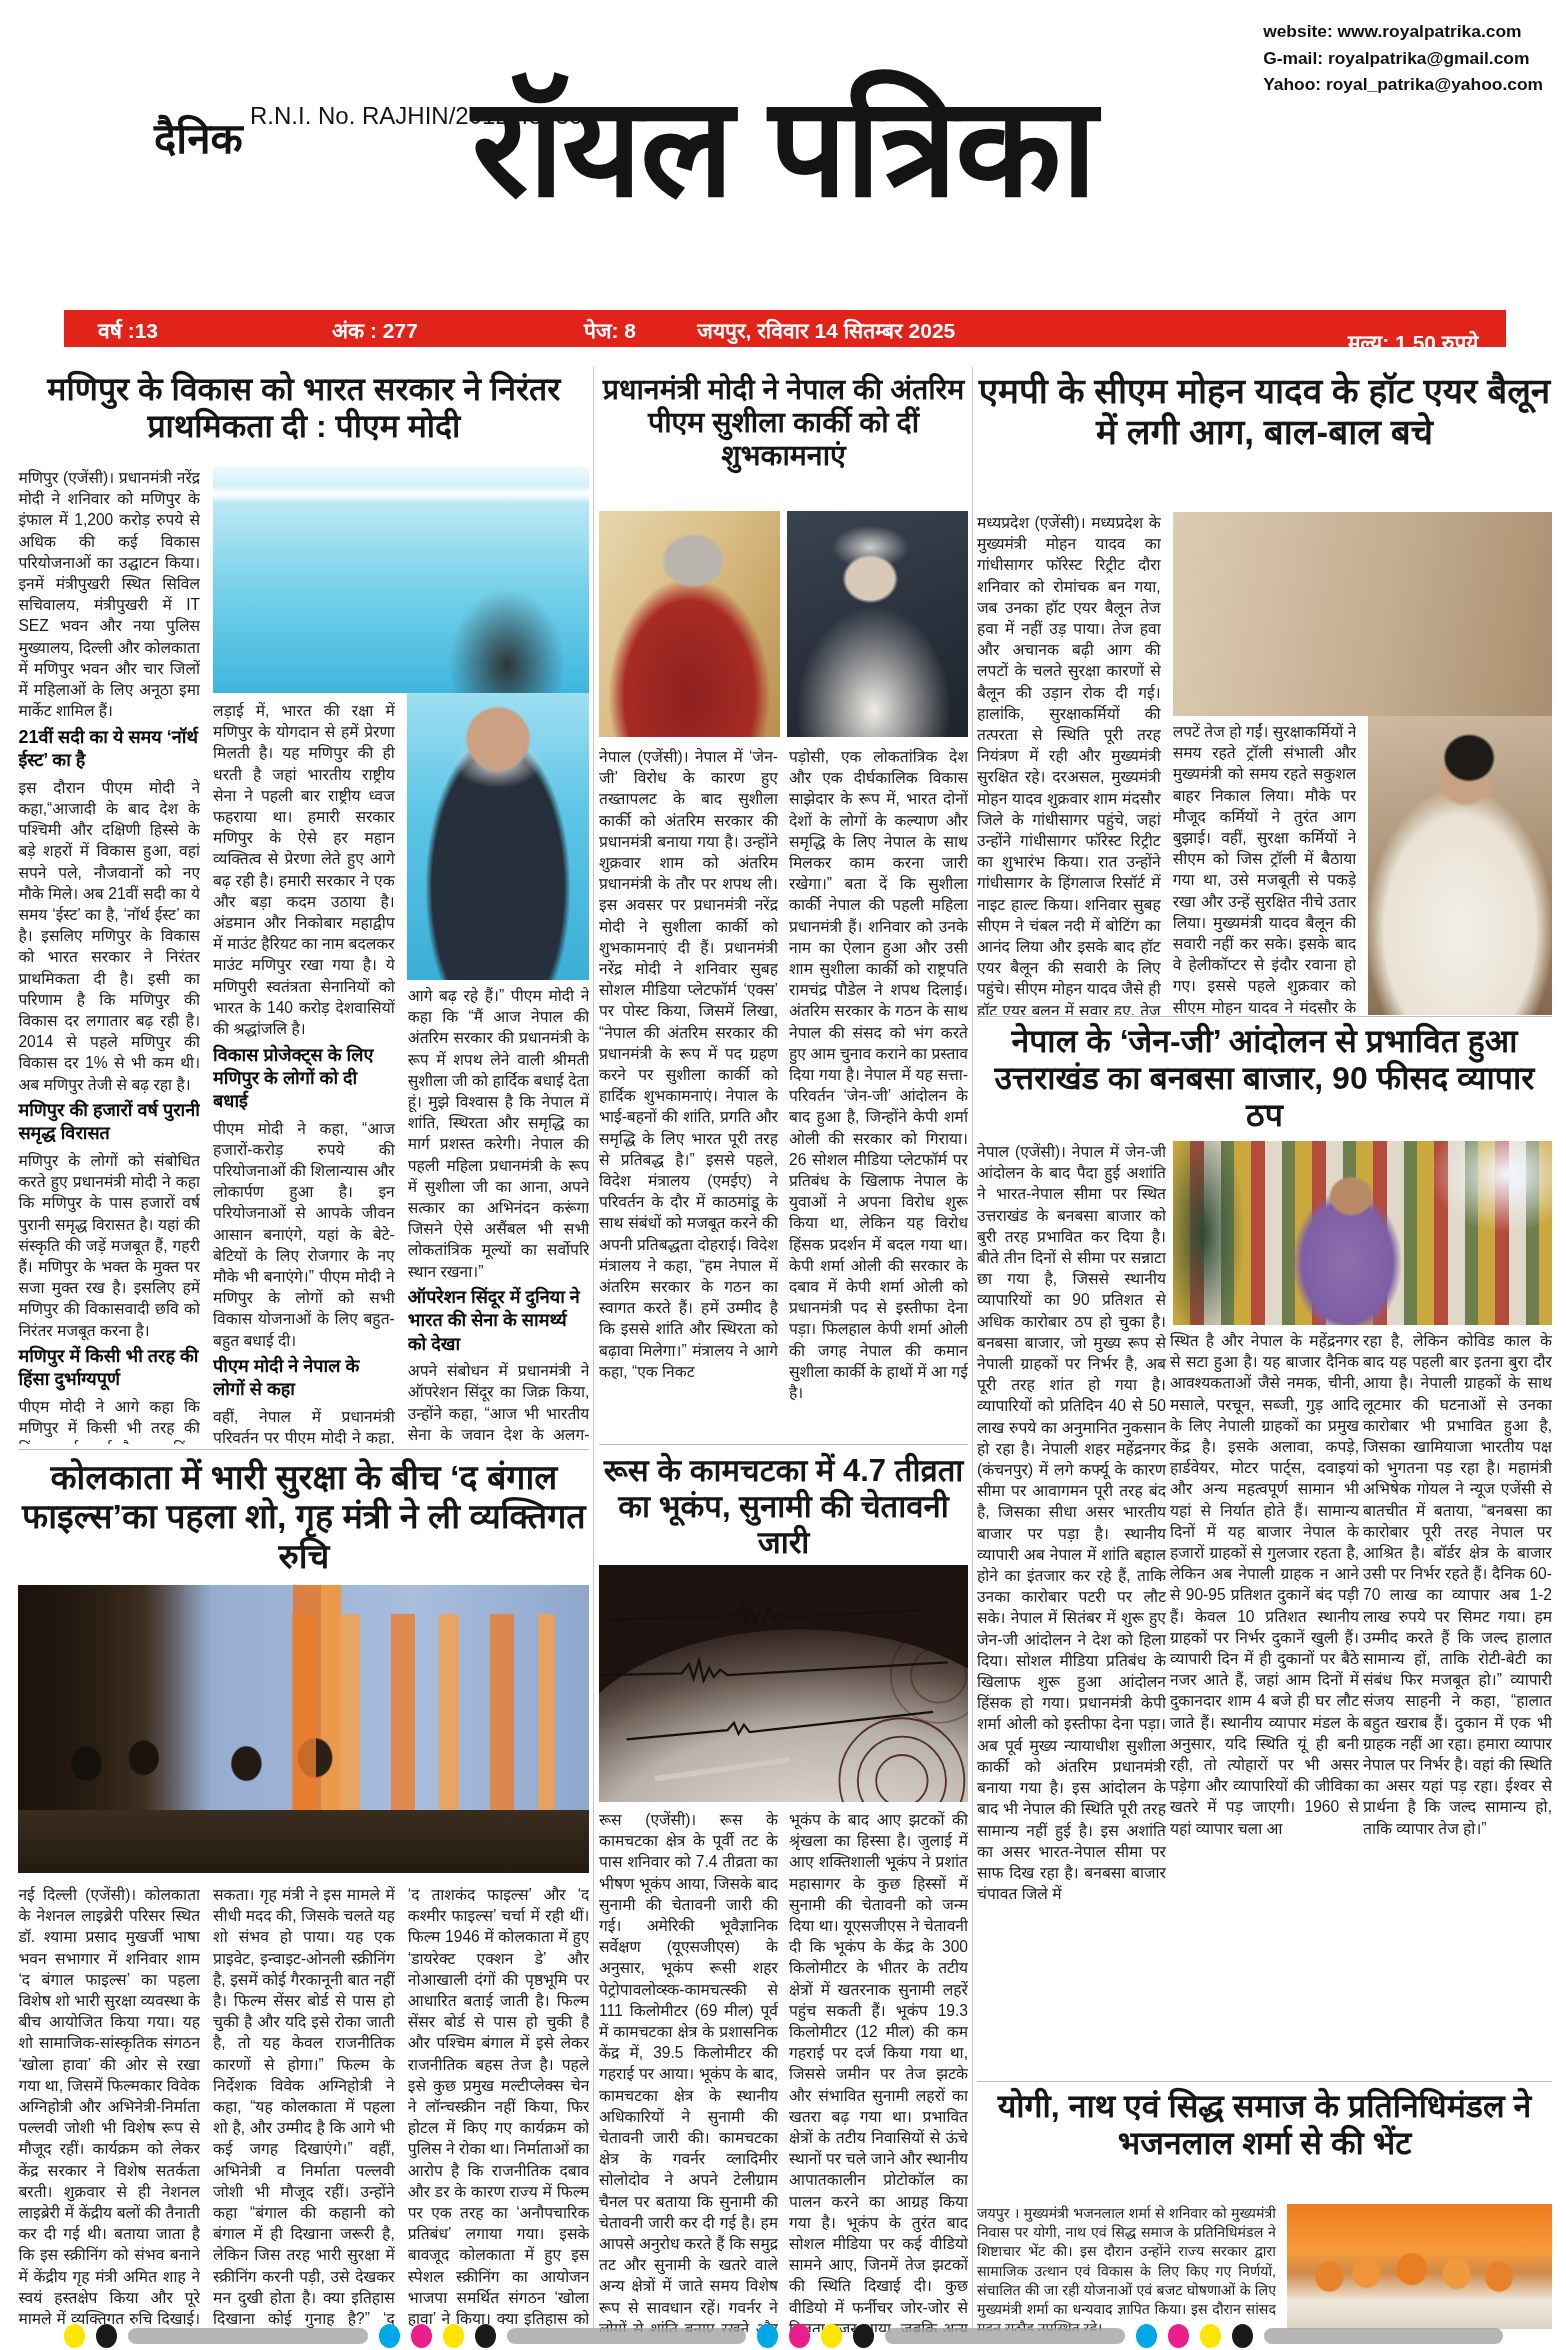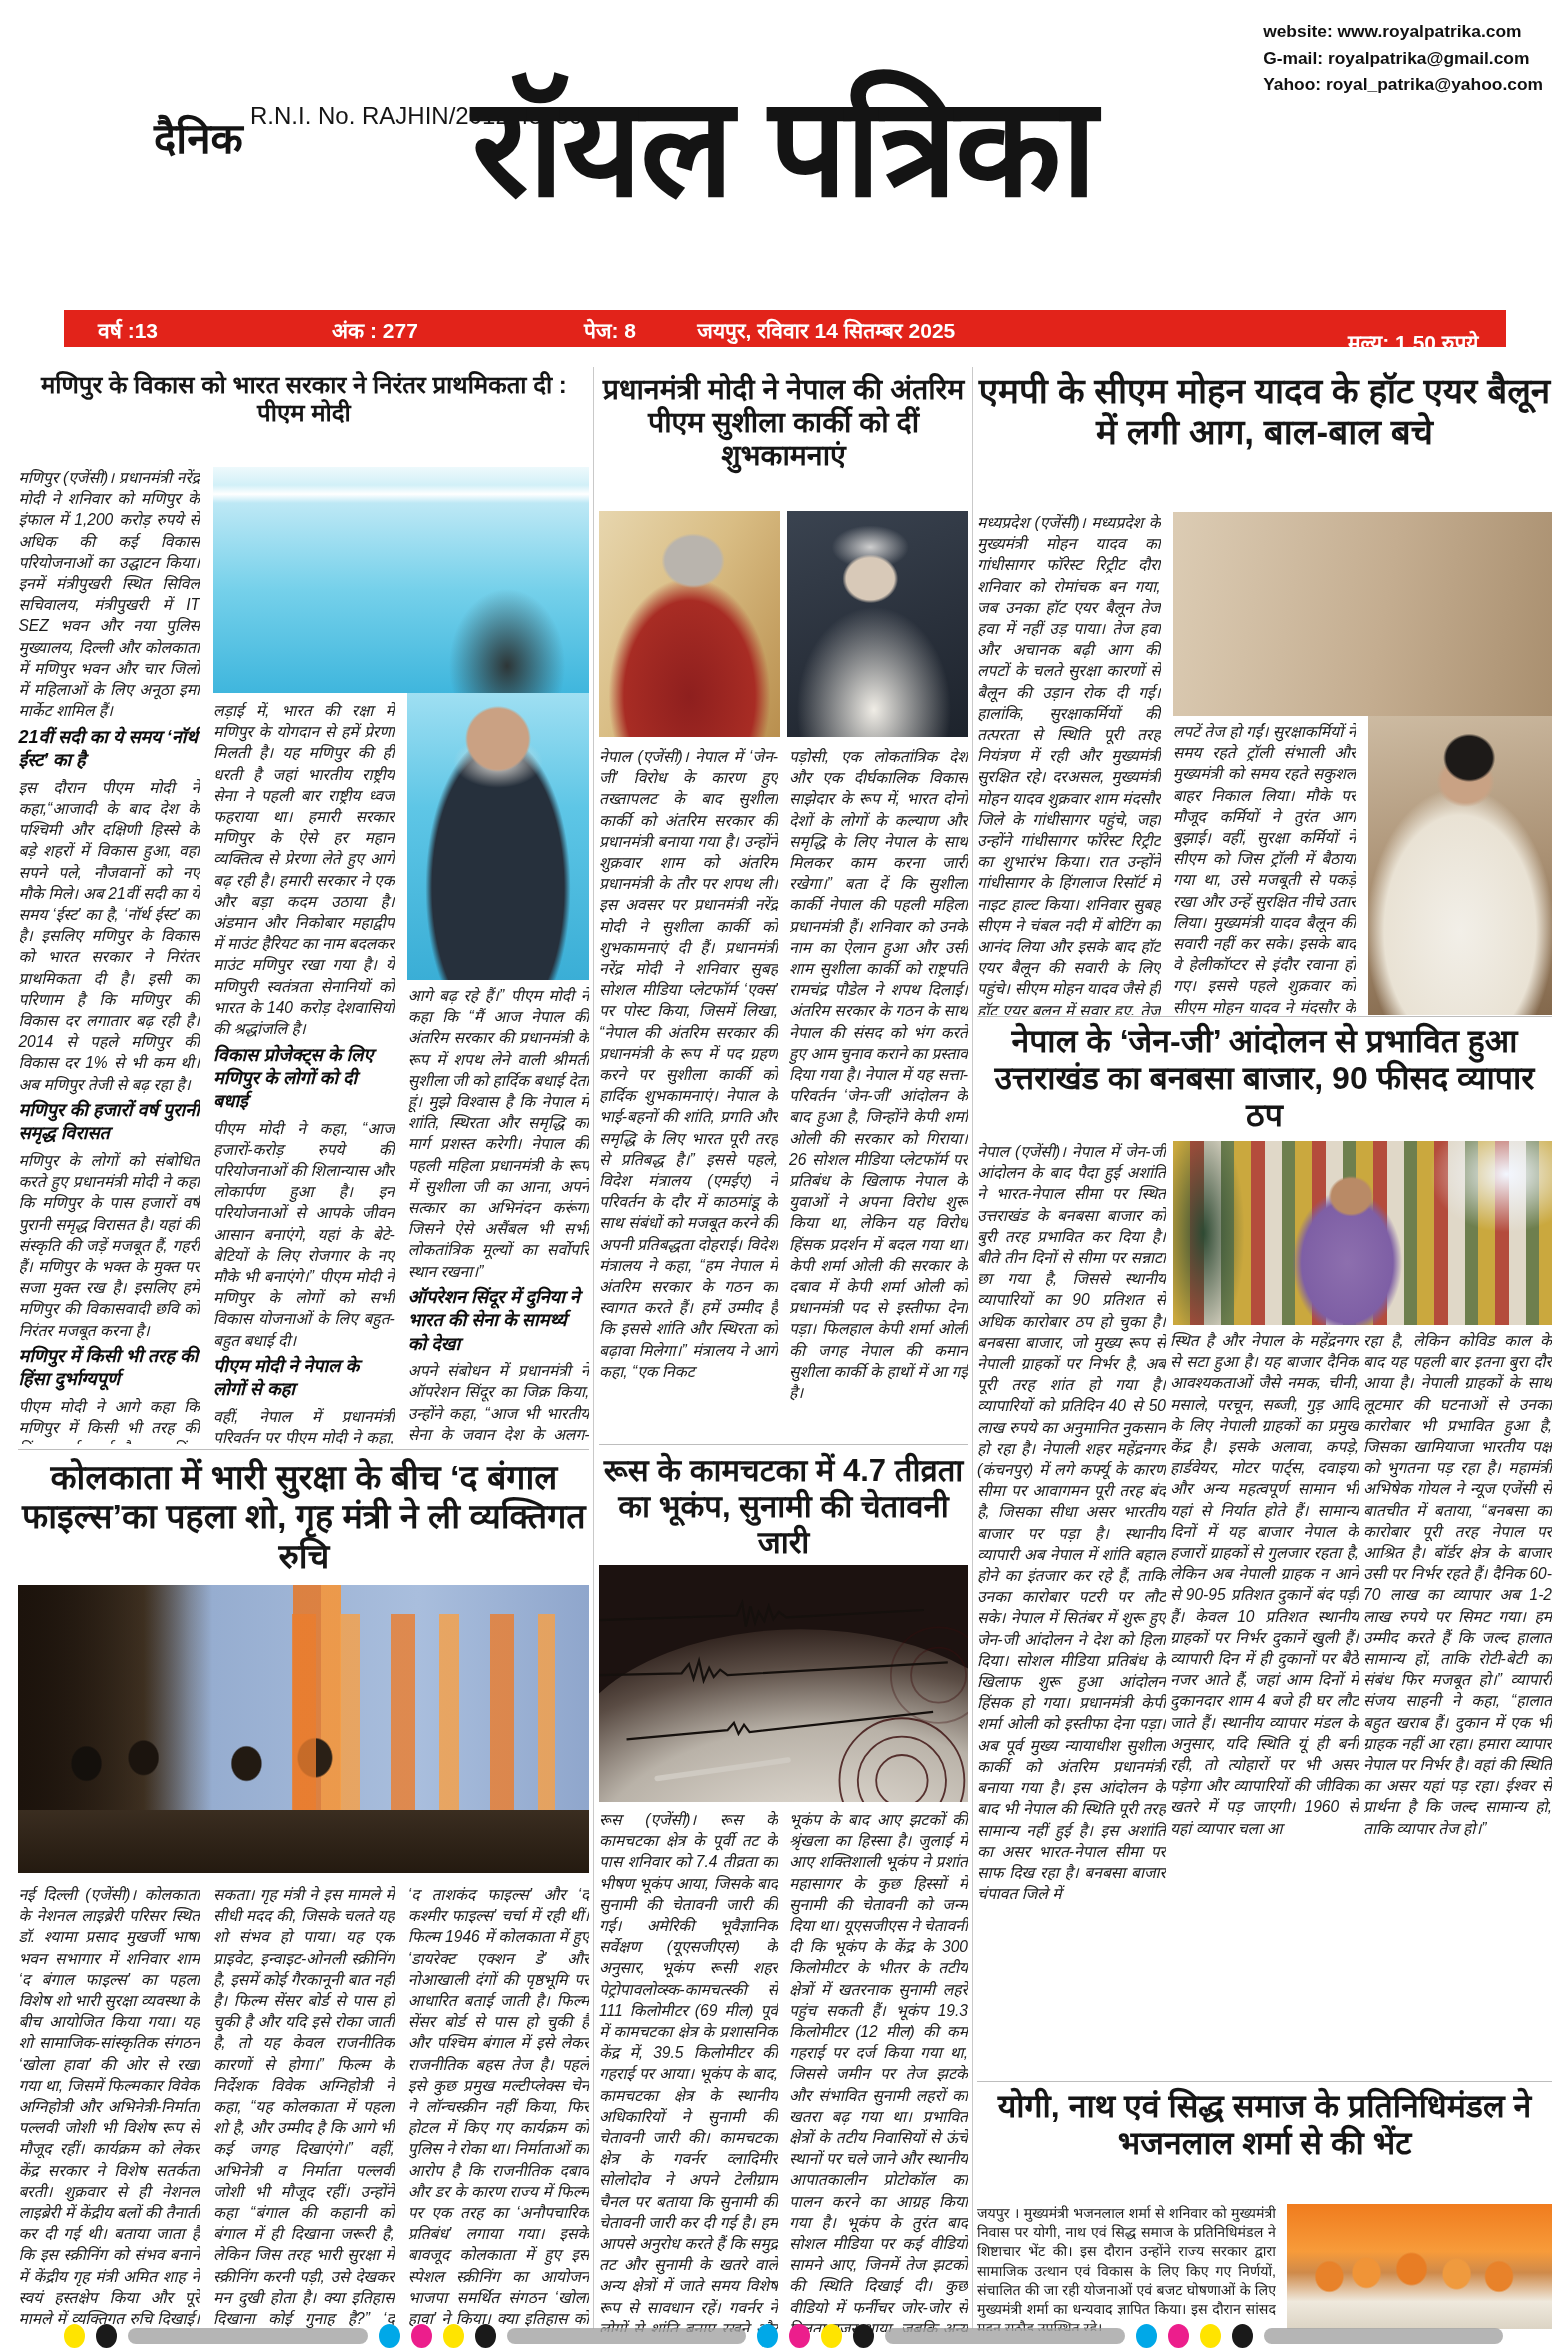--- a/index.html
+++ b/index.html
@@ -15,21 +15,21 @@
   .datebar{position:absolute;left:64px;right:61px;top:310px;height:37px;background:#e2231a;color:#fff;
            font-weight:bold;font-size:21px;}
   .datebar span{position:absolute;top:5.5px;white-space:nowrap;}
   .db-year{left:34px;} .db-issue{left:268px;} .db-page{left:520px;}
   .db-date{left:50%;transform:translateX(-34%);} .db-price{right:27.5px;margin-top:12px;}
   
   .vsep{position:absolute;top:367px;width:0.9px;height:1962px;background:#c9c9c9;}
   .hrule{position:absolute;height:0.9px;background:#bdbdbd;}
   .headline{position:absolute;text-align:center;font-weight:800;color:#161616;line-height:1.16;}
   .abody{position:absolute;display:flex;overflow:hidden;}
-  .abody .col{flex:1;overflow:hidden;font-size:15.6px;line-height:1.36;text-align:justify;font-style:italic;}
+  .abody .col{flex:1;overflow:hidden;font-size:15.6px;line-height:1.36;text-align:justify;}
   .col .p{margin:0 0 4.6px 0;}
   .col .sub{font-size:18px;font-weight:bold;line-height:1.28;margin:3.7px 0 4.6px 0;color:#0e0e0e;text-align:left;}
   .photo{position:relative;overflow:hidden;background:#888;}
   .absphoto{position:absolute;overflow:hidden;}
   
   .ph-modi-wide{background:
      radial-gradient(83px 110px at 78% 88%,rgba(40,30,25,.85),rgba(40,30,25,0) 70%),
      linear-gradient(180deg,#eef9fc 0%,#d2f0f8 8%,#ffffff 12%,#bde8f5 16%,#74d0ea 55%,#3fb6dd 100%);}
   .ph-modi-tall{background:
      radial-gradient(55px 55px at 50% 16%,#caa183 0%,#caa183 55%,rgba(0,0,0,0) 60%),
@@ -102,21 +102,21 @@
     <span class="db-year">वर्ष :13</span>
     <span class="db-issue">अंक : 277</span>
     <span class="db-page">पेज: 8</span>
     <span class="db-date">जयपुर, रविवार 14 सितम्बर 2025</span>
     <span class="db-price">मूल्य: 1.50 रुपये</span>
   </div>
 
   <div class="vsep" style="left:593px;"></div>
   <div class="vsep" style="left:972px;"></div>
 
-  <div class="headline" style="left:18.4px;top:371px;width:571px;font-size:24px;text-align:center;">मणिपुर के विकास को भारत सरकार ने निरंतर प्राथमिकता दी : पीएम मोदी</div>
+  <div class="headline" style="left:18.4px;top:371px;width:571px;font-size:32px;text-align:center;">मणिपुर के विकास को भारत सरकार ने निरंतर प्राथमिकता दी : पीएम मोदी</div>
 
   <div class="abody" style="left:18.4px;top:467px;width:571px;height:977px;gap:13px;">
     <div class="absphoto ph-modi-wide" style="left:195px;top:0;width:377px;height:226px;"></div>
     <div class="absphoto ph-modi-tall" style="left:389px;top:226px;width:182px;height:287px;"></div>
     <div class="col">
       <p class="p">मणिपुर (एजेंसी)। प्रधानमंत्री नरेंद्र मोदी ने शनिवार को मणिपुर के इंफाल में 1,200 करोड़ रुपये से अधिक की कई विकास परियोजनाओं का उद्घाटन किया। इनमें मंत्रीपुखरी स्थित सिविल सचिवालय, मंत्रीपुखरी में IT SEZ भवन और नया पुलिस मुख्यालय, दिल्ली और कोलकाता में मणिपुर भवन और चार जिलों में महिलाओं के लिए अनूठा इमा मार्केट शामिल हैं।</p>
       <div class="sub">21वीं सदी का ये समय ‘नॉर्थ ईस्ट’ का है</div>
       <p class="p">इस दौरान पीएम मोदी ने कहा,“आजादी के बाद देश के पश्चिमी और दक्षिणी हिस्से के बड़े शहरों में विकास हुआ, वहां सपने पले, नौजवानों को नए मौके मिले। अब 21वीं सदी का ये समय ‘ईस्ट’ का है, ‘नॉर्थ ईस्ट’ का है। इसलिए मणिपुर के विकास को भारत सरकार ने निरंतर प्राथमिकता दी है। इसी का परिणाम है कि मणिपुर की विकास दर लगातार बढ़ रही है। 2014 से पहले मणिपुर की विकास दर 1% से भी कम थी। अब मणिपुर तेजी से बढ़ रहा है।</p>
       <div class="sub">मणिपुर की हजारों वर्ष पुरानी समृद्ध विरासत</div>
       <p class="p">मणिपुर के लोगों को संबोधित करते हुए प्रधानमंत्री मोदी ने कहा कि मणिपुर के पास हजारों वर्ष पुरानी समृद्ध विरासत है। यहां की संस्कृति की जड़ें मजबूत हैं, गहरी हैं। मणिपुर के भक्त के मुक्त पर सजा मुक्त रख है। इसलिए हमें मणिपुर की विकासवादी छवि को निरंतर मजबूत करना है।</p>

